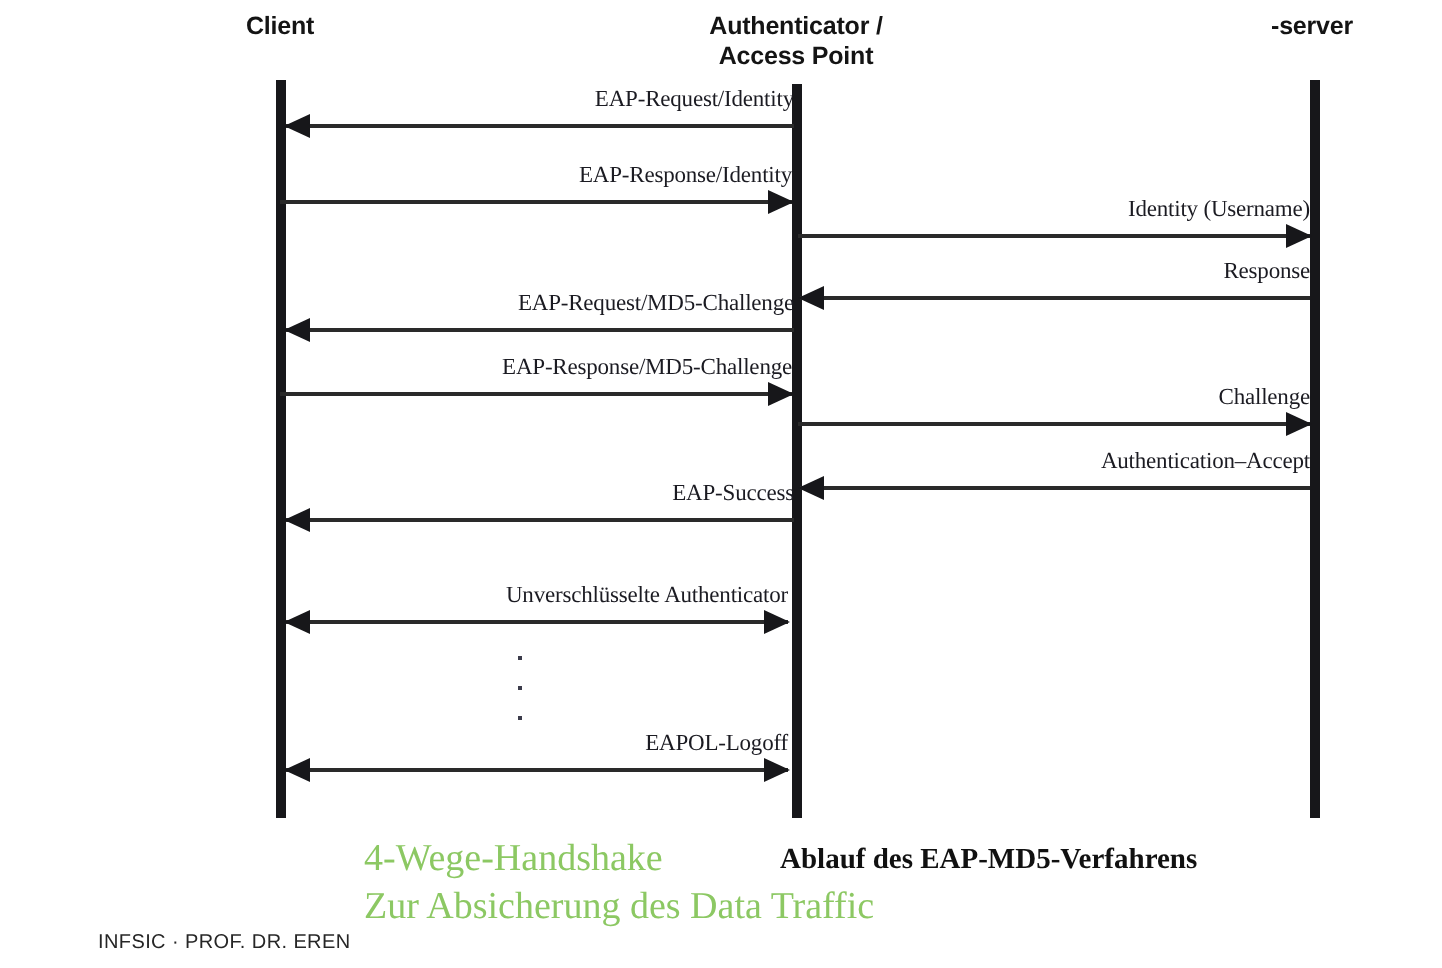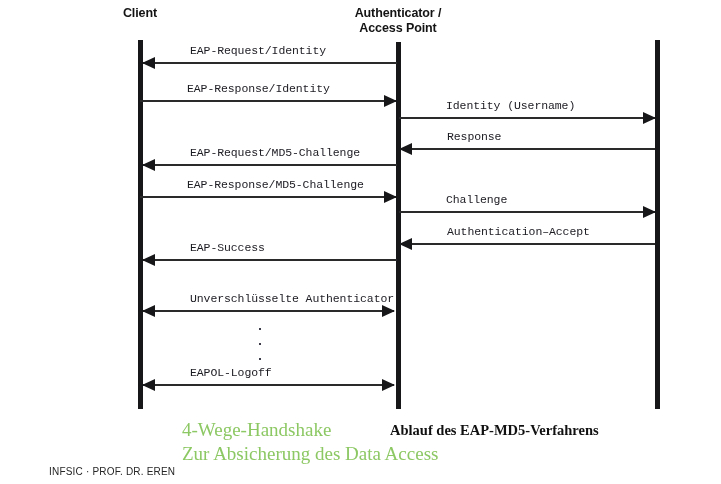--- a/index.html
+++ b/index.html
@@ -67,22 +67,22 @@
     border-left: 13px solid #17171a;
   }
   .msg .head.left {
     left: -1px;
     border-right: 13px solid #17171a;
   }
   .msg .label {
     position: absolute;
     left: 0; right: 0;
     bottom: 5px;
-    text-align: left;
-    font-family: Liberation Mono, monospace;
+    text-align: right;
+    font-family: Liberation Serif, serif;
     font-size: 11.5px;
     line-height: 13px;
     color: #1b1b22;
     white-space: nowrap;
     letter-spacing: -0.1px;
     margin-left: 47px;
   }
 
   
   .dots {
@@ -134,20 +134,21 @@
   <div class="actor-header" style="left:90px; top:6px; width:100px;">
     <span>Client</span>
   </div>
 
   <div class="actor-header" style="left:338px; top:6px; width:120px;">
     <span>Authenticator /</span>
     <span>Access Point</span>
   </div>
 
   <div class="actor-header" style="left:592px; top:6px; width:128px;">
+    <span>-server</span>
   </div>
 
   <div class="lifeline" style="left:138px; top:40px; height:369px;"></div>
   <div class="lifeline" style="left:396px; top:42px; height:367px;"></div>
   <div class="lifeline" style="left:655px; top:40px; height:369px;"></div>
 
   <div class="msg" style="left:143px; width:254px; top:62px;">
     <div class="shaft"></div>
     <div class="head left"></div>
     <div class="label">EAP-Request/Identity</div>
@@ -215,19 +216,19 @@
   </div>
 
   <div class="msg" style="left:143px; width:251px; top:384px;">
     <div class="shaft"></div>
     <div class="head left"></div>
     <div class="head right"></div>
     <div class="label">EAPOL-Logoff</div>
   </div>
 
   <div class="caption-green" style="left:182px; top:417px;">4-Wege-Handshake</div>
-  <div class="caption-green" style="left:182px; top:441px;">Zur Absicherung des Data Access</div>
+  <div class="caption-green" style="left:182px; top:441px;">Zur Absicherung des Data Traffic</div>
 
   <div class="caption-black" style="left:390px; top:421px;">Ablauf des EAP-MD5-Verfahrens</div>
 
   <div class="footer" style="left:8px; top:466px;">INFSIC · PROF. DR. EREN</div>
 
 </div>
 
 </body></html>

